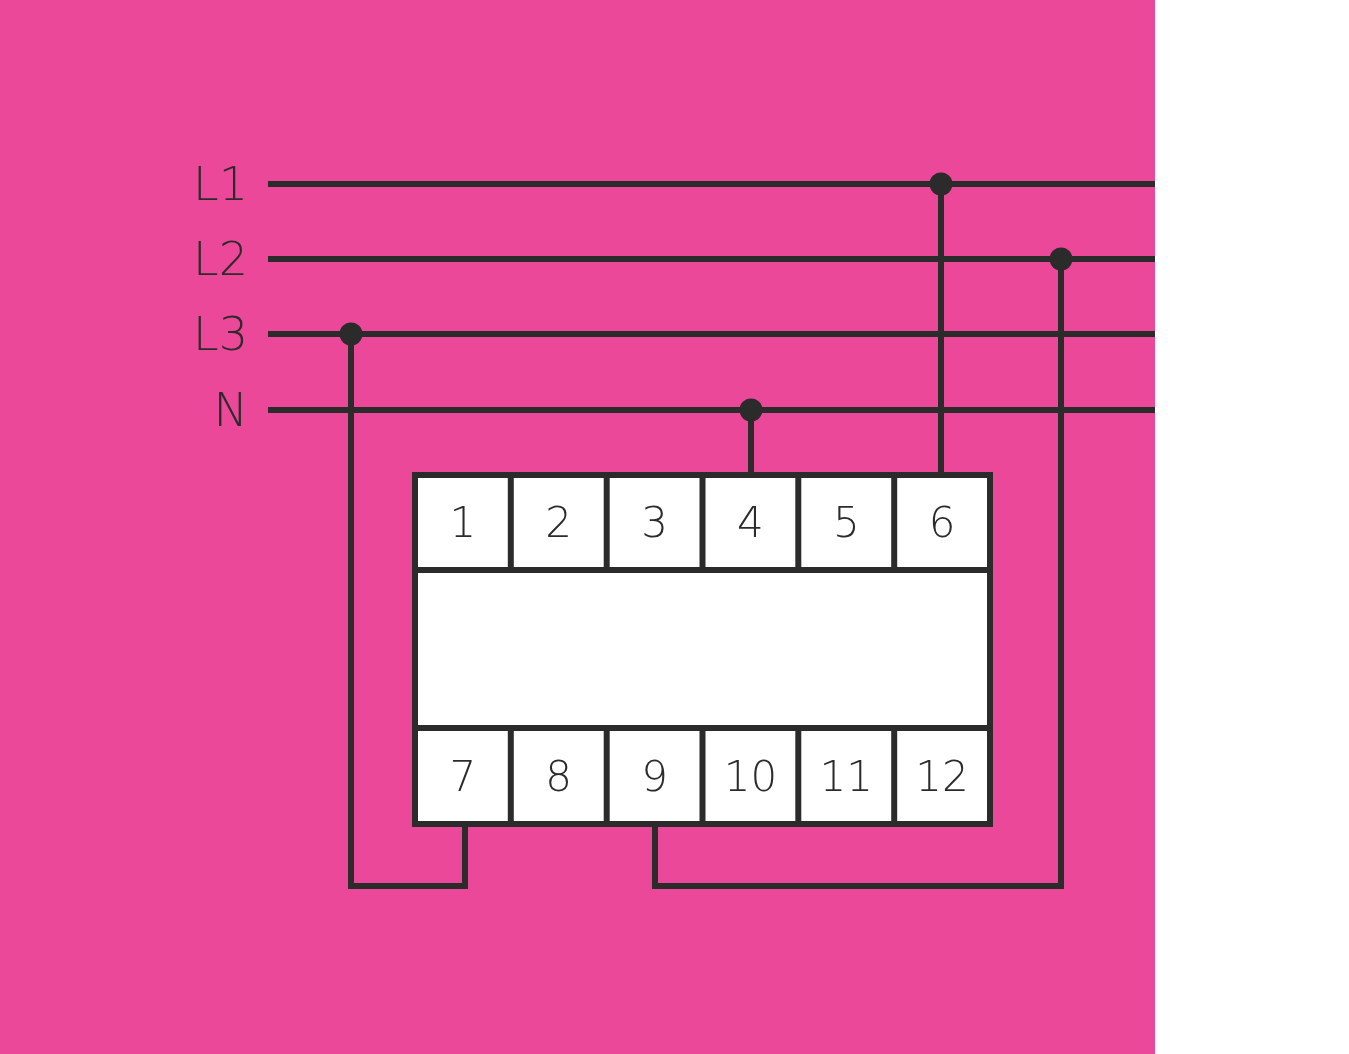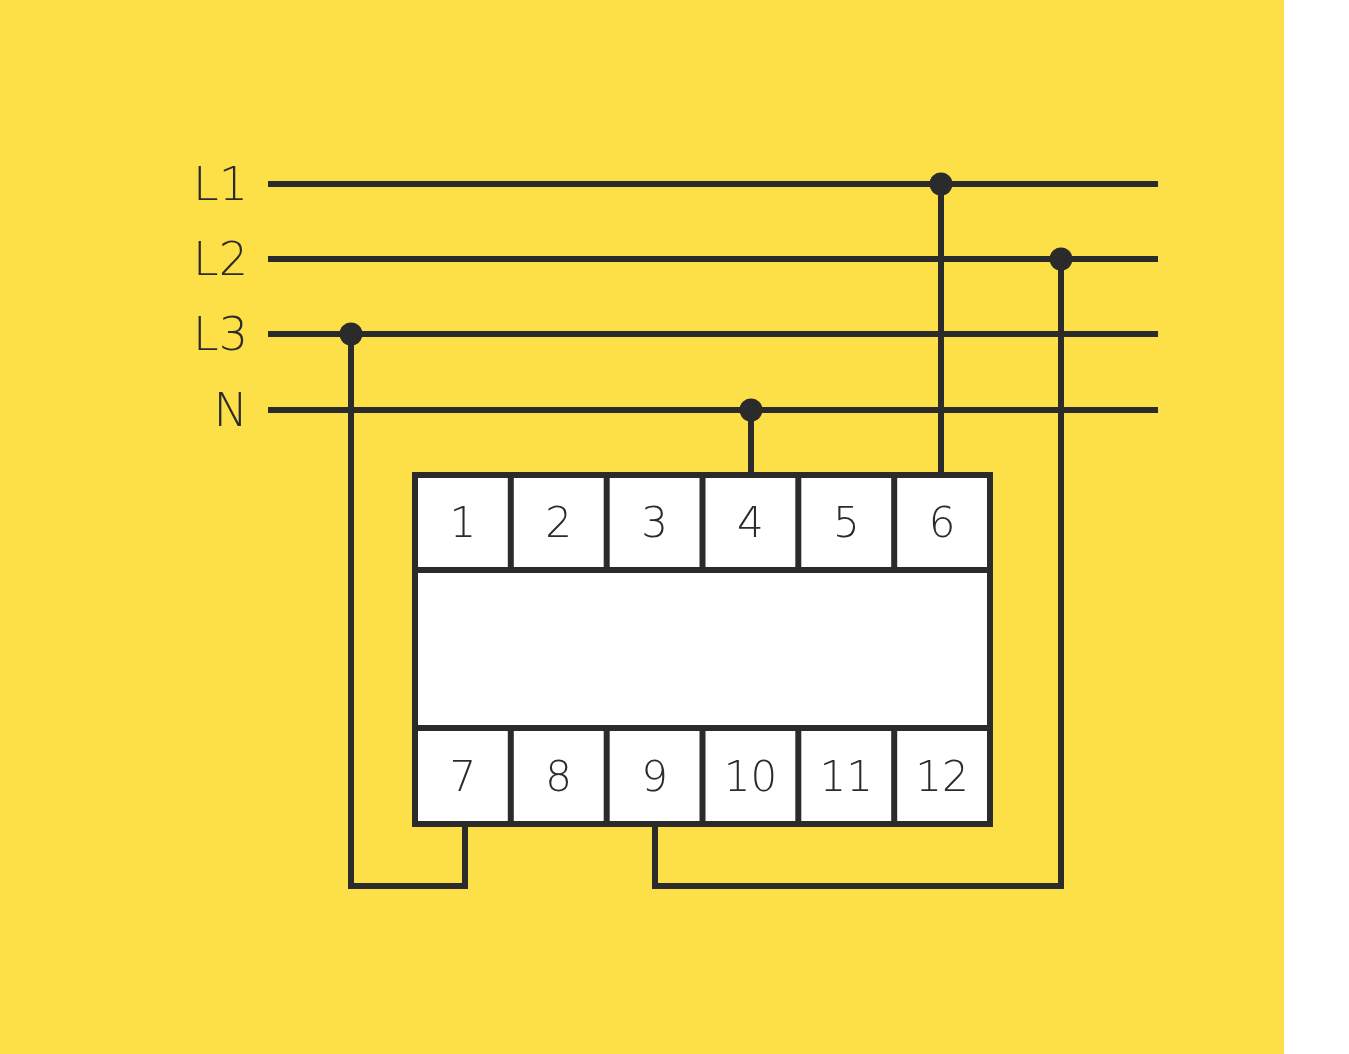--- a/index.html
+++ b/index.html
@@ -6,23 +6,23 @@
   html, body {
     margin: 0;
     padding: 0;
     background: #ffffff;
   }
   body {
     font-family: "Liberation Sans", sans-serif;
   }
   #canvas {
     position: relative;
-    width: 1284px;
+    width: 1155px;
     height: 1054px;
-    background: #fde047;
+    background: #ec4899;
     overflow: hidden;
   }
   #diagram {
     position: absolute;
     left: 0;
     top: 0;
     width: 1349px;
     height: 1054px;
   }
   .phase-label {

